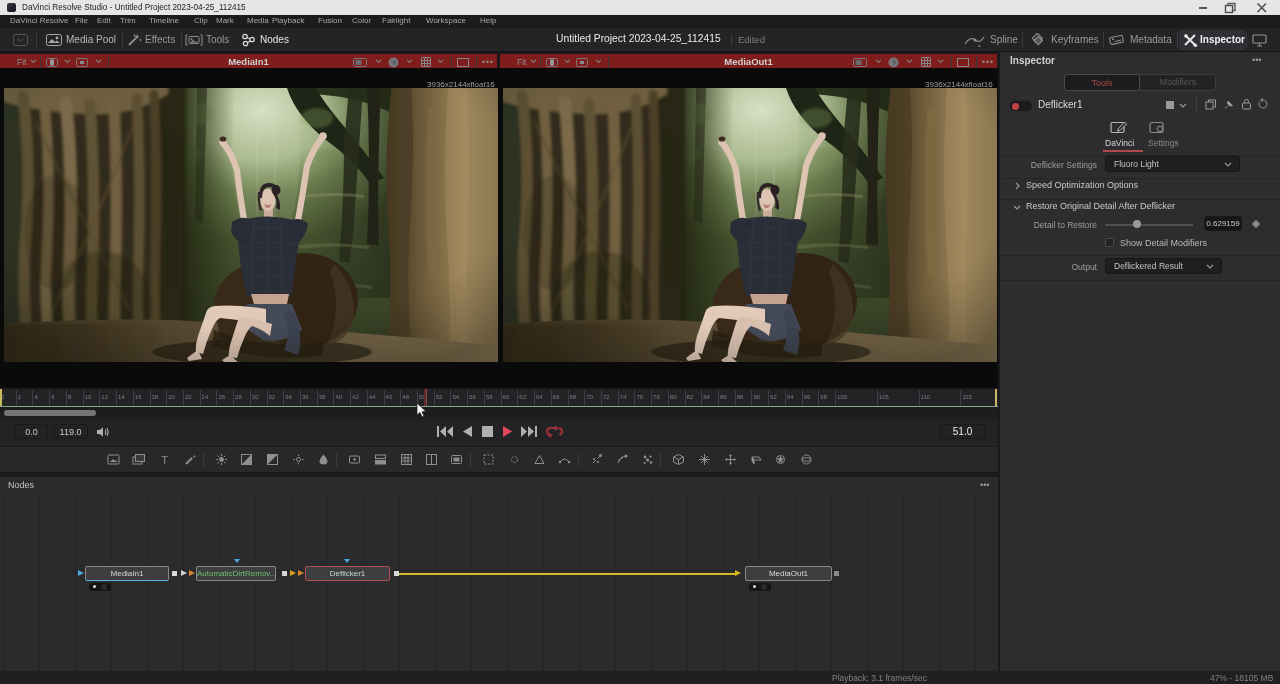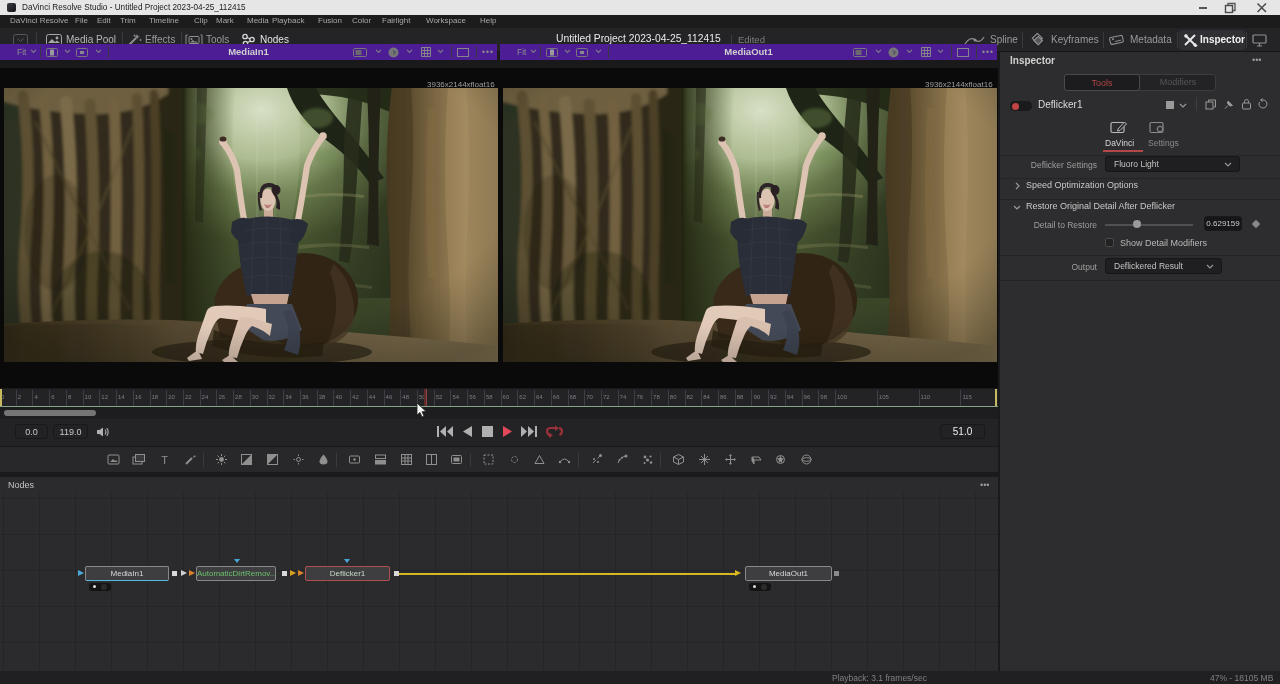--- a/index.html
+++ b/index.html
@@ -12,21 +12,21 @@
 
 #menubar { left:0; top:15px; width:1280px; height:13px; background:#1c1c1c; color:#a8a8a8; font-size:8px; }
 #menubar span { position:absolute; top:1px; }
 
 
 #topbar { left:0; top:28px; width:1280px; height:24px; background:#242427; border-bottom:1px solid #161618; }
 .tbtext { color:#9a9a9a; font-size:10px; top:6px; }
 .tbsep { top:4px; width:1px; height:16px; background:#3a3a3d; }
 
 
-.vhead { top:44px; height:16px; background:#4c1d95; }
+.vhead { top:54px; height:16px; background:#7f1d1d; }
 .vh-it { position:absolute; top:2px; font-size:8.5px; color:#8e8e8e; }
 .vh-ar { position:absolute; top:2px; font-size:8px; color:#7e7e82; }
 .vh-sep { position:absolute; top:2px; width:1px; height:12px; background:#3a3a3e; }
 .vtitle { position:absolute; top:2px; font-size:9.5px; font-weight:bold; color:#cfcfcf; width:100%; text-align:center; }
 
 
 #varea { left:0; top:68px; width:998px; height:320px; background:#0a0a0a; }
 .vimg { position:absolute; top:20px; }
 .res { position:absolute; top:12px; font-size:8px; color:#9e9e9e; }
 

